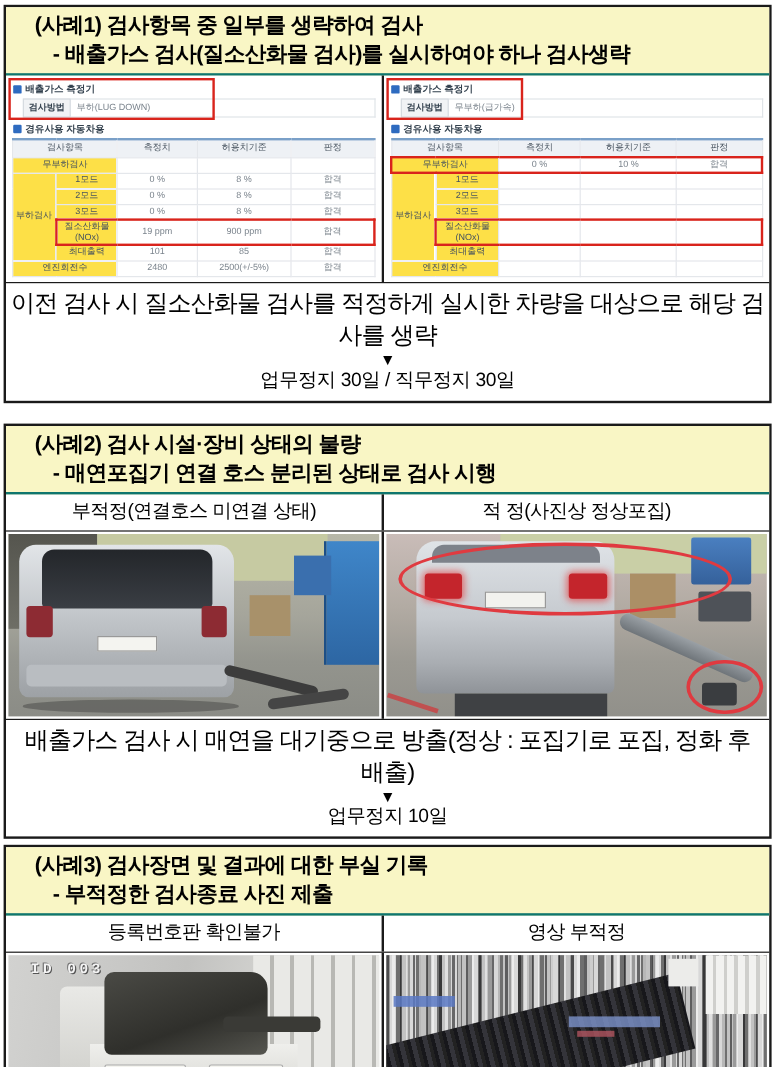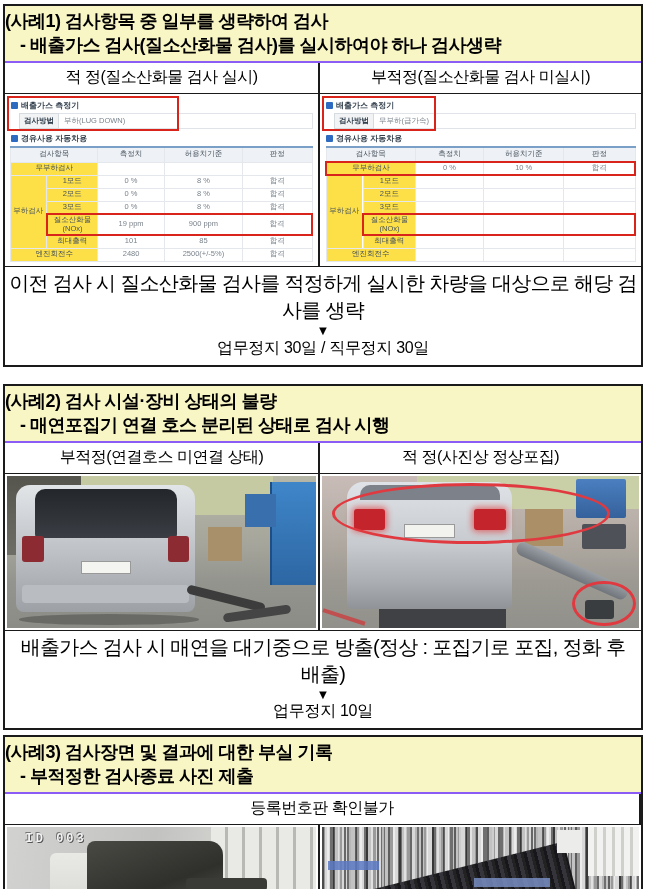--- a/index.html
+++ b/index.html
@@ -1,20 +1,20 @@
 <!DOCTYPE html>
 <html><head>
 <meta charset="utf-8">
 <style>
   * { margin:0; padding:0; box-sizing:border-box; }
   html,body { width:646px; background:#fff; font-family:"Liberation Sans","DejaVu Sans",sans-serif; color:#000; }
   body { padding:4px 3px 6px 3px; }
 
   .case { border:2px solid #1a1a1a; width:640px; }
-  .case-head { background:#f9f6c5; border-bottom:2px solid #8b5cf6; padding:3px 6px 4px 0; }
+  .case-head { background:#f9f6c5; border-bottom:2px solid #0f766e; padding:3px 6px 4px 24px; }
   .case-head .t1 { font-size:18px; font-weight:bold; letter-spacing:-0.5px; }
   .case-head .t2 { font-size:18px; font-weight:bold; letter-spacing:-0.5px; padding-left:15px; }
   .col-head { display:flex; border-bottom:1px solid #1a1a1a; }
   .col-head > div { flex:0 0 50%; text-align:center; font-size:16px; padding:4px 0 5px 0; letter-spacing:-0.5px; }
   .col-head > div:first-child { border-right:2px solid #1a1a1a; flex-basis:315px; }
   .col-head > div:last-child { flex:1; }
   .two-col { display:flex; }
   .two-col > .cell { flex:0 0 315px; border-right:2px solid #1a1a1a; position:relative; overflow:hidden; }
   .two-col > .cell:last-child { flex:1; border-right:none; }
   .note-band { border-top:1px solid #1a1a1a; text-align:center; padding:3px 4px 6px 4px; }
@@ -107,24 +107,20 @@
   .pD .darkcorner { left:0; bottom:0; width:8%; height:10%; background:#1c1c1e; }
 </style>
 </head>
 <body>
 
 <div class="case">
   <div class="case-head">
     <div class="t1">(사례1) 검사항목 중 일부를 생략하여 검사</div>
     <div class="t2">- 배출가스 검사(질소산화물 검사)를 실시하여야 하나 검사생략</div>
   </div>
-  <div class="col-head">
-    <div>적 정(질소산화물 검사 실시)</div>
-    <div>부적정(질소산화물 검사 미실시)</div>
-  </div>
   <div class="two-col">
 
     <div class="cell">
       <div class="shot">
         <div class="redbox-top" style="width:172px;"></div>
         <div class="shot-title">
           <span class="blue-ico"></span>
           <span>배출가스 측정기</span>
         </div>
         <div class="method-row">
@@ -346,20 +342,21 @@
 
 <div class="gap2"></div>
 
 <div class="case">
   <div class="case-head">
     <div class="t1">(사례3) 검사장면 및 결과에 대한 부실 기록</div>
     <div class="t2">- 부적정한 검사종료 사진 제출</div>
   </div>
   <div class="col-head">
     <div>등록번호판 확인불가</div>
+    <div>영상 부적정</div>
   </div>
   <div class="two-col">
     <div class="cell">
       <div class="photo ph3 pC">
         <div class="window"></div>
         <div class="floor"></div>
         <div class="streak"></div>
         <div class="cab"></div>
         <div class="bed"></div>
         <div class="machinery"></div>

